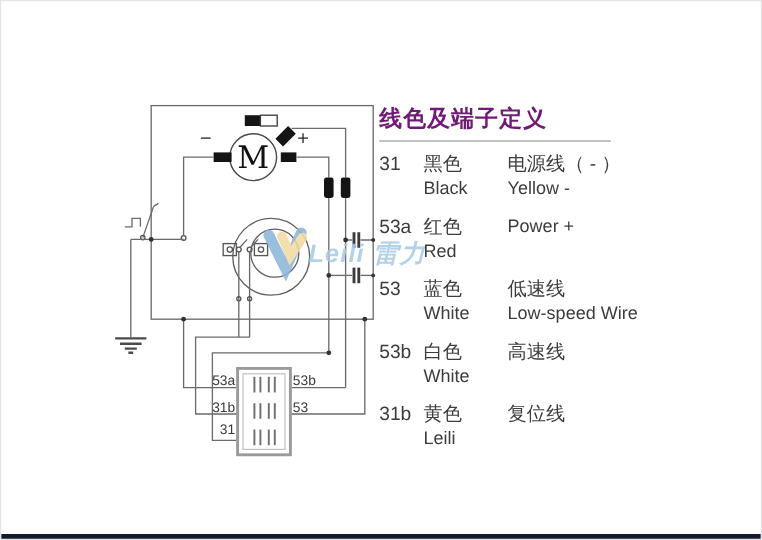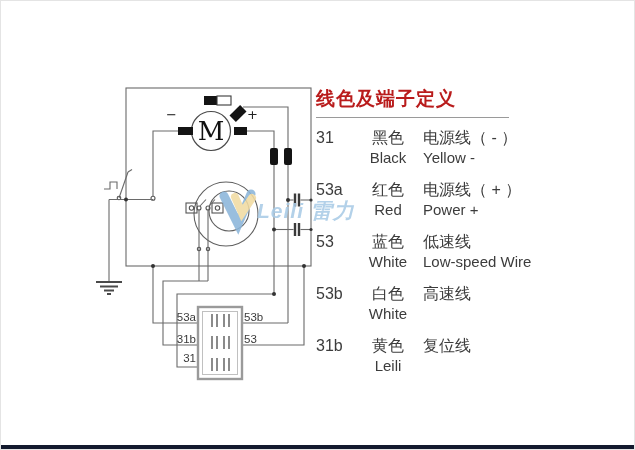--- a/index.html
+++ b/index.html
@@ -10,21 +10,21 @@
   }
   .diagram-svg{position:absolute;left:0;top:0;}
   
   .legend{position:absolute;left:315px;top:85px;width:318px;color:#3c3c3c;}
   .legend-title{
     font-size:19px;font-weight:bold;color:#1e5c9e;letter-spacing:1px;
     width:193px;padding-bottom:5px;border-bottom:1.5px solid #9a9a9a;margin-bottom:9px;
   }
   .lrow{display:flex;align-items:flex-start;margin-bottom:11px;}
   .lrow .term{width:37px;font-size:16px;line-height:21px;flex:none;}
-  .lrow .colcol{width:70px;flex:none;text-align:center;}
+  .lrow .colcol{width:70px;flex:none;}
   .lrow .defcol{width:128px;flex:none;}
   .cnline{font-size:16px;line-height:21px;}
   .enline{font-size:15px;line-height:20px;}
   
   .footer-bar{position:absolute;left:0;right:0;top:444px;height:6px;background:#131a2e;}
   
   .pinlbl{font-size:11.5px;fill:#3a3a3a;font-family:"Liberation Sans",sans-serif;}
   .polarity{font-size:13px;fill:#222;font-family:"DejaVu Sans",sans-serif;}
   .motor-m{font-size:26px;fill:#111;font-family:"DejaVu Serif",serif;}
   .wm-text{font-size:21px;font-weight:bold;font-style:italic;fill:#a9cbe6;
@@ -149,42 +149,41 @@
     <text class="pinlbl" x="195" y="361" text-anchor="end">31</text>
 
     <g opacity="0.88">
       <path d="M223,195 L237,223 L250,193" stroke="#8cb6da" stroke-width="9" fill="none" stroke-linecap="round"></path>
       <path d="M234,196 L241,212 L251,197" stroke="#f1dba2" stroke-width="8" fill="none" stroke-linecap="round"></path>
       <text class="wm-text" x="256" y="217">Leili 雷力</text>
     </g>
   </svg>
 
   <div class="legend" style="color: rgb(60, 60, 60);">
-    <div class="legend-title" style="color: #b91c1c;">线色及端子定义</div>
+    <div class="legend-title" style="color: #701a75;">线色及端子定义</div>
 
     <div class="lrow">
       <div class="term">31</div>
       <div class="colcol">
         <div class="cnline">黑色</div>
         <div class="enline">Black</div>
       </div>
       <div class="defcol">
         <div class="cnline">电源线（ - ）</div>
         <div class="enline">Yellow -</div>
       </div>
     </div>
 
     <div class="lrow">
       <div class="term">53a</div>
       <div class="colcol">
         <div class="cnline">红色</div>
         <div class="enline">Red</div>
       </div>
       <div class="defcol">
-        <div class="cnline">电源线（ + ）</div>
         <div class="enline">Power +</div>
       </div>
     </div>
 
     <div class="lrow">
       <div class="term">53</div>
       <div class="colcol">
         <div class="cnline">蓝色</div>
         <div class="enline">White</div>
       </div>

